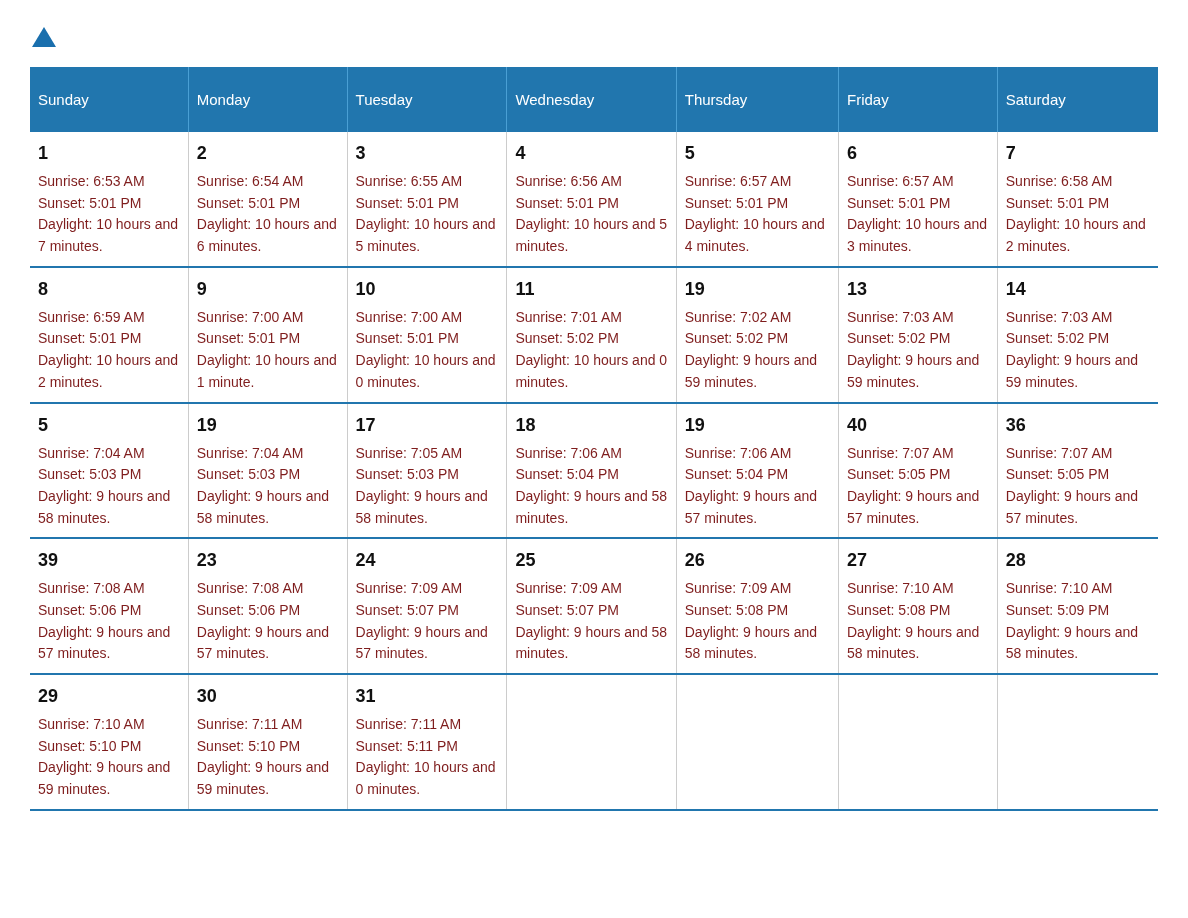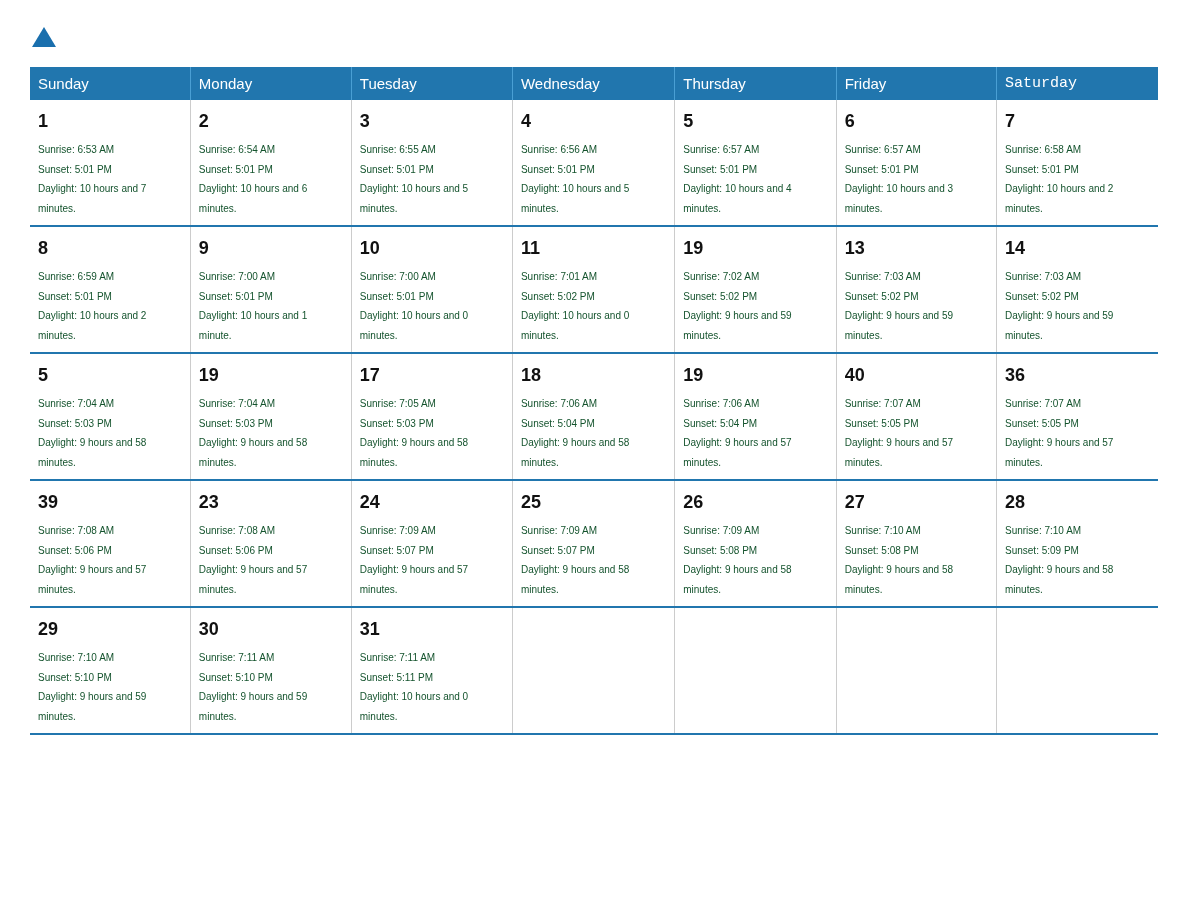--- a/index.html
+++ b/index.html
@@ -61,48 +61,48 @@
     table {
       width: 100%;
       border-collapse: collapse;
       font-size: 13px;
     }
     thead tr {
       background-color: #2176ae;
       color: #fff;
     }
     thead th {
-      padding: 8px 8px;
+      padding: 24px 8px;
       text-align: left;
       font-size: 15px;
       font-weight: normal;
       border-right: 1px solid #4a9fd4;
     }
-    thead th:last-child { border-right: none; font-family: Liberation Mono, monospace; }
+    thead th:last-child { border-right: none; }
     tbody tr {
       border-bottom: 2px solid #2176ae;
     }
     tbody td {
       padding: 8px 8px;
       vertical-align: top;
       border-right: 1px solid #ccc;
       line-height: 1.5;
       height: 110px;
     }
     tbody td:last-child { border-right: none; }
     .day-number {
       font-size: 18px;
       font-weight: bold;
       display: block;
       margin-bottom: 4px;
       color: #111;
     }
     .day-info {
-      color: #14532d;
-      font-size: 10px;
+      color: #7f1d1d;
+      font-size: 14px;
       line-height: 1.55;
     }
     .empty-cell {
       background: #fff;
     }
   </style>
 </head>
 <body>
 
 <div class="header">

